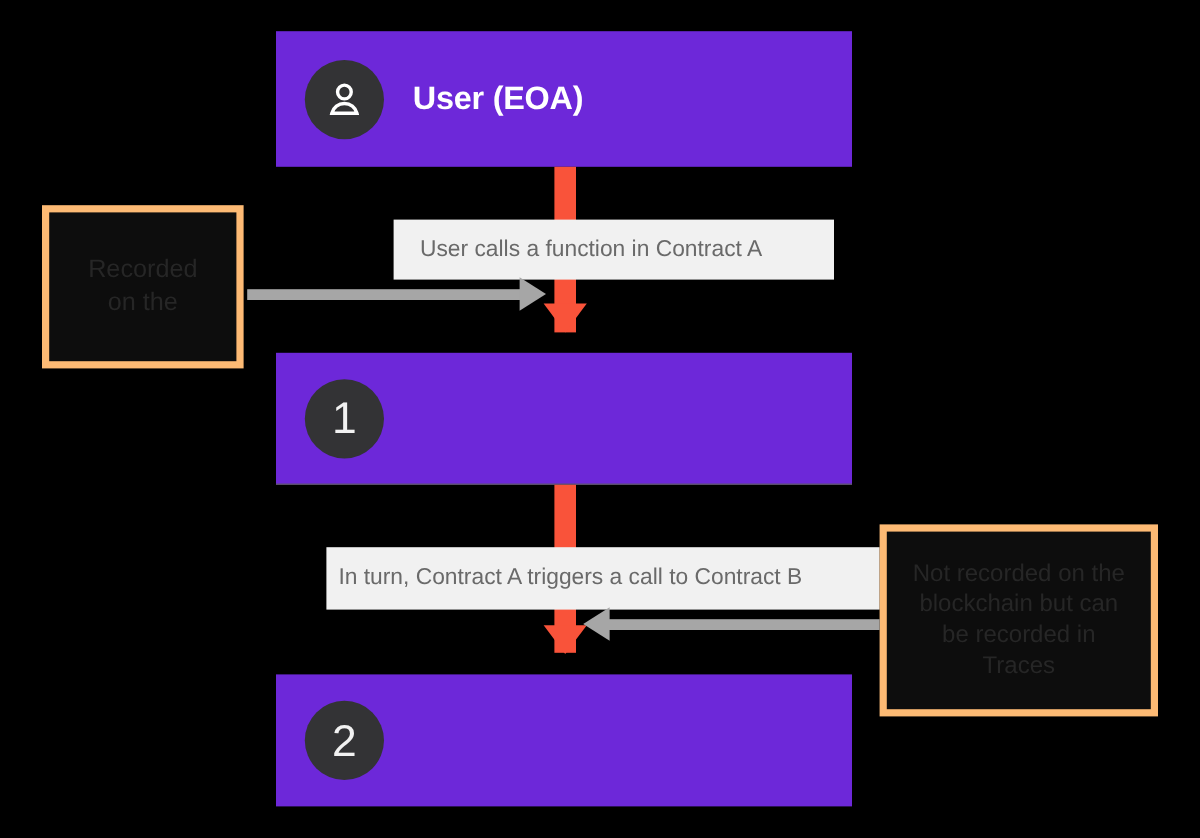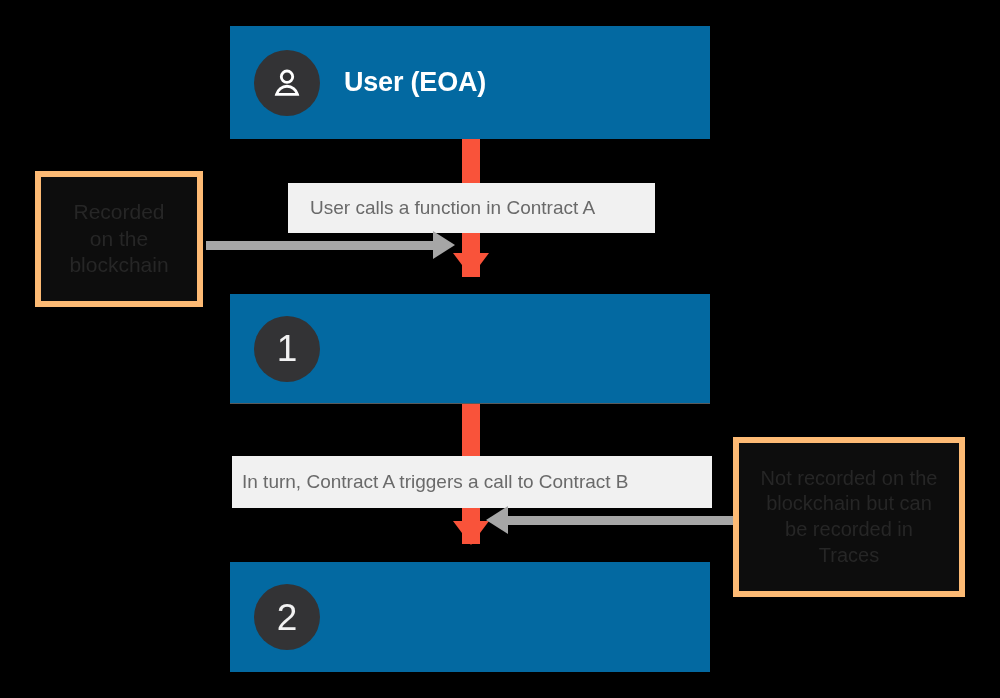--- a/index.html
+++ b/index.html
@@ -1,21 +1,21 @@
 <!DOCTYPE html>
 <html><head>
 <meta charset="utf-8">
 <style>
   html,body{margin:0;padding:0;background:#000;}
   body{width:1000px;height:698px;position:relative;overflow:hidden;
        font-family:"Liberation Sans",sans-serif;background:#000;}
   .stage{position:absolute;inset:0;}
 
   
-  .node{position:absolute;background:#0369a1;display:flex;align-items:center;
+  .node{position:absolute;background:#6d28d9;display:flex;align-items:center;
         box-sizing:border-box;}
   .node.user{left:230px;top:26px;width:480px;height:113px;}
   .node.ca{left:230px;top:294px;width:480px;height:110px;
            border-bottom:1.5px solid #5a5a5a;}
   .node.cb{left:230px;top:562px;width:480px;height:110px;}
 
   .badge{width:66px;height:66px;border-radius:50%;background:#333335;
          margin-left:24px;flex:0 0 auto;display:flex;align-items:center;
          justify-content:center;color:#f2f2f2;font-size:37px;font-weight:400;
          line-height:1;}
@@ -28,21 +28,21 @@
   .arrow-v.a1{top:139px;height:138px;}
   .arrow-v.a2{top:404px;height:140px;}
   .arrow-head{position:absolute;left:453px;width:0;height:0;
               border-left:18px solid transparent;border-right:18px solid transparent;
               border-top:24px solid #f9533a;}
   .arrow-head.h1{top:253px;}
   .arrow-head.h2{top:521px;}
 
   
   .chip{position:absolute;background:#f1f1f1;display:flex;align-items:center;
-        color:#6a6a6a;font-size:19px;white-space:nowrap;box-sizing:border-box;}
+        color:#6a6a6a;font-size:19px;white-space:nowrap;box-sizing:border-box;margin-left:40px;}
   .chip.c1{left:288px;top:183px;width:367px;height:50px;padding-left:22px;}
   .chip.c2{left:232px;top:456px;width:480px;height:52px;padding-left:10px;}
 
   
   .note{position:absolute;background:#0d0d0d;border:6px solid #fdba74;
         box-sizing:border-box;display:flex;flex-direction:column;
         align-items:center;justify-content:center;text-align:center;
         color:#262626;font-weight:400;line-height:1.28;}
   .note.left{left:35px;top:171px;width:168px;height:136px;font-size:21px;padding:6px;}
   .note.right{left:733px;top:437px;width:232px;height:160px;font-size:20px;padding:16px;}
@@ -91,21 +91,20 @@
     <span>In turn, Contract A triggers a call to Contract B</span>
   </div>
 
   <div class="node cb">
     <div class="badge">2</div>
   </div>
 
   <div class="note left">
     <span>Recorded</span>
     <span>on the</span>
-    <span>blockchain</span>
   </div>
   <div class="gline g1"></div>
   <div class="ghead right"></div>
 
   <div class="note right">
     <span>Not recorded on the</span>
     <span>blockchain but can</span>
     <span>be recorded in</span>
     <span>Traces</span>
   </div>

